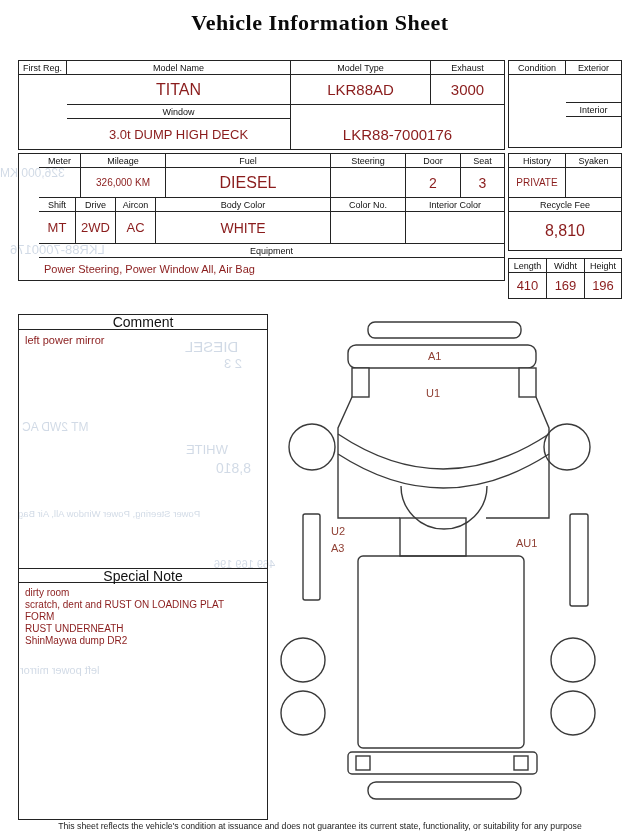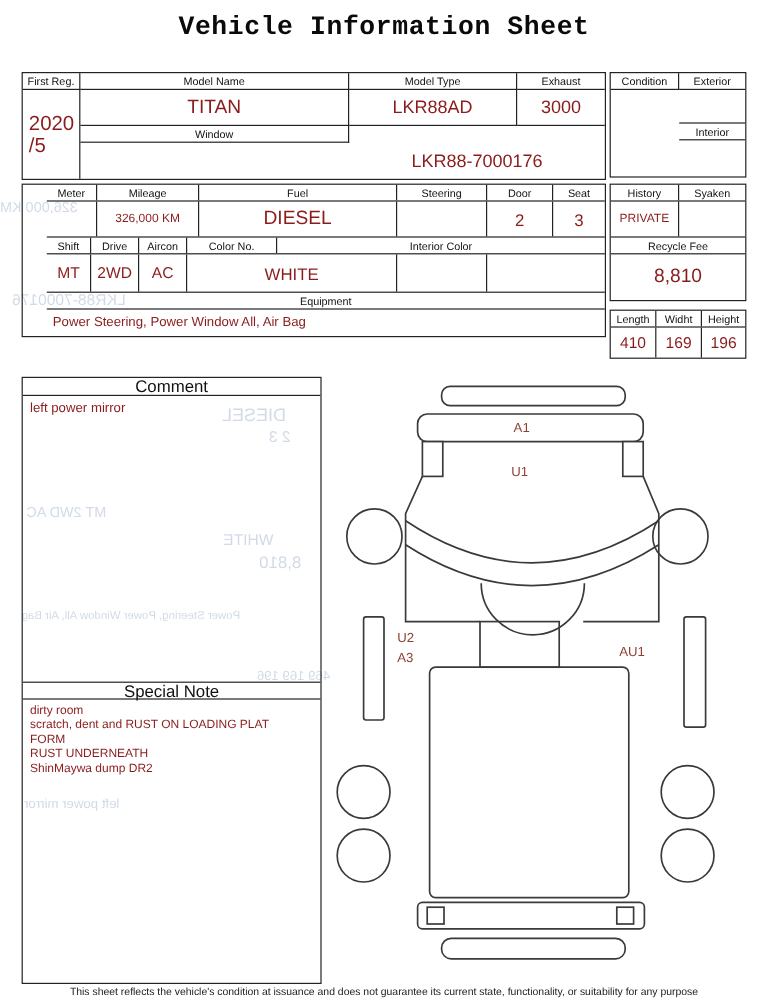--- a/index.html
+++ b/index.html
@@ -1,19 +1,19 @@
 <!DOCTYPE html>
 <html><head>
 <meta charset="utf-8">
 <style>
   * { margin:0; padding:0; box-sizing:border-box; }
   html,body { width:640px; height:835px; background:#ffffff; font-family:"Liberation Sans", sans-serif; }
   body { position:relative; overflow:hidden; }
   .abs { position:absolute; }
-  .title { top:10px; left:0; width:640px; text-align:center; font-family:Liberation Mono, monospace; font-size:22px; font-weight:600; color:#0a0a0a; letter-spacing:0.5px; }
+  .title { top:10px; left:0; width:640px; text-align:center; font-family:Liberation Serif, serif; font-size:22px; font-weight:600; color:#0a0a0a; letter-spacing:0.5px; }
   .grid { display:grid; border:1px solid #232323; background:transparent; }
   .c { border-right:1px solid #232323; border-bottom:1px solid #232323; min-width:0; }
   .nr { border-right:none; }
   .nb { border-bottom:none; }
   .lbl { display:flex; align-items:center; justify-content:center; font-size:9px; color:#111; white-space:nowrap; }
   .val { display:flex; align-items:center; justify-content:center; color:#8a1c1c; white-space:nowrap; }
   .f10{font-size:10px}.f13{font-size:13px}.f14{font-size:14px}
   .f15{font-size:15px}.f16{font-size:16px}.f22{font-size:22px}
   .t1  { left:18px; top:60px;  width:487px; grid-template-columns:48px 224px 140px 1fr; grid-template-rows:14px 30px 14px 30px; }
   .t1r { left:508px; top:60px; width:114px; grid-template-columns:57px 1fr; grid-template-rows:14px 28px 14px 30px; }
@@ -53,28 +53,25 @@
   <span class="ghost" style="left:20px;top:664px;font-size:11px;">left power mirror</span>
 </div>
 
 <div class="abs title">Vehicle Information Sheet</div>
 
 <div class="abs grid t1">
   <div class="c lbl" style="grid-area:1/1">First Reg.</div>
   <div class="c lbl" style="grid-area:1/2">Model Name</div>
   <div class="c lbl" style="grid-area:1/3">Model Type</div>
   <div class="c lbl nr" style="grid-area:1/4">Exhaust</div>
-  <div class="c nb firstreg" style="grid-area:2/1/5/2">
-    <span>2020</span>
-    <span>/5</span>
-  </div>
   <div class="c val f16" style="grid-area:2/2">TITAN</div>
   <div class="c val f15" style="grid-area:2/3">LKR88AD</div>
   <div class="c val f15 nr" style="grid-area:2/4">3000</div>
   <div class="c lbl" style="grid-area:3/2">Window</div>
+  <div class="c val f13 nb" style="grid-area:4/2">3.0t DUMP HIGH DECK</div>
   <div class="c val f15 nr nb" style="grid-area:4/3/5/5">LKR88-7000176</div>
 </div>
 
 <div class="abs grid t1r">
   <div class="c lbl" style="grid-area:1/1">Condition</div>
   <div class="c lbl nr" style="grid-area:1/2">Exterior</div>
   <div class="c nr" style="grid-area:2/2"></div>
   <div class="c lbl nr" style="grid-area:3/2">Interior</div>
   <div class="c nr nb" style="grid-area:4/2"></div>
 </div>
@@ -93,20 +90,21 @@
     <div class="val f10" style="width:85px">326,000 KM</div>
     <div class="val f16" style="width:165px">DIESEL</div>
     <div class="val" style="width:75px"></div>
     <div class="val f14" style="width:55px">2</div>
     <div class="val f14" style="flex:1">3</div>
   </div>
   <div class="row" style="height:14px;">
     <div class="lbl" style="width:37px">Shift</div>
     <div class="lbl" style="width:40px">Drive</div>
     <div class="lbl" style="width:40px">Aircon</div>
+    <div class="lbl" style="width:175px">Body Color</div>
     <div class="lbl" style="width:75px">Color No.</div>
     <div class="lbl" style="flex:1">Interior Color</div>
   </div>
   <div class="row" style="height:32px;">
     <div class="val f13" style="width:37px">MT</div>
     <div class="val f13" style="width:40px">2WD</div>
     <div class="val f13" style="width:40px">AC</div>
     <div class="val f14" style="width:175px">WHITE</div>
     <div class="val" style="width:75px"></div>
     <div class="val" style="flex:1"></div>

